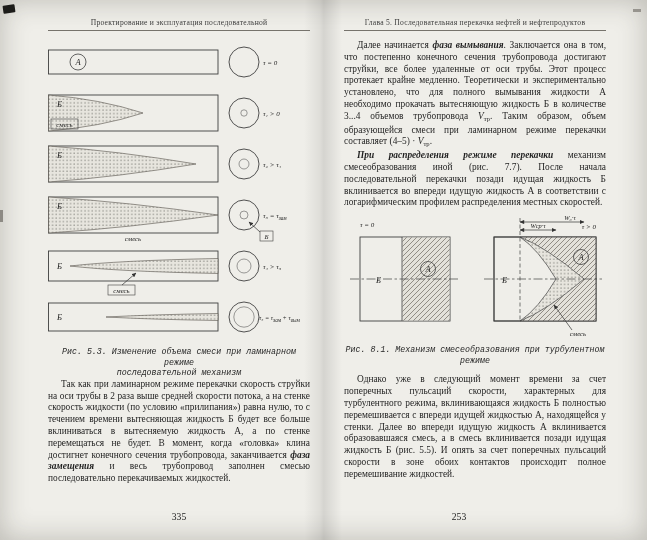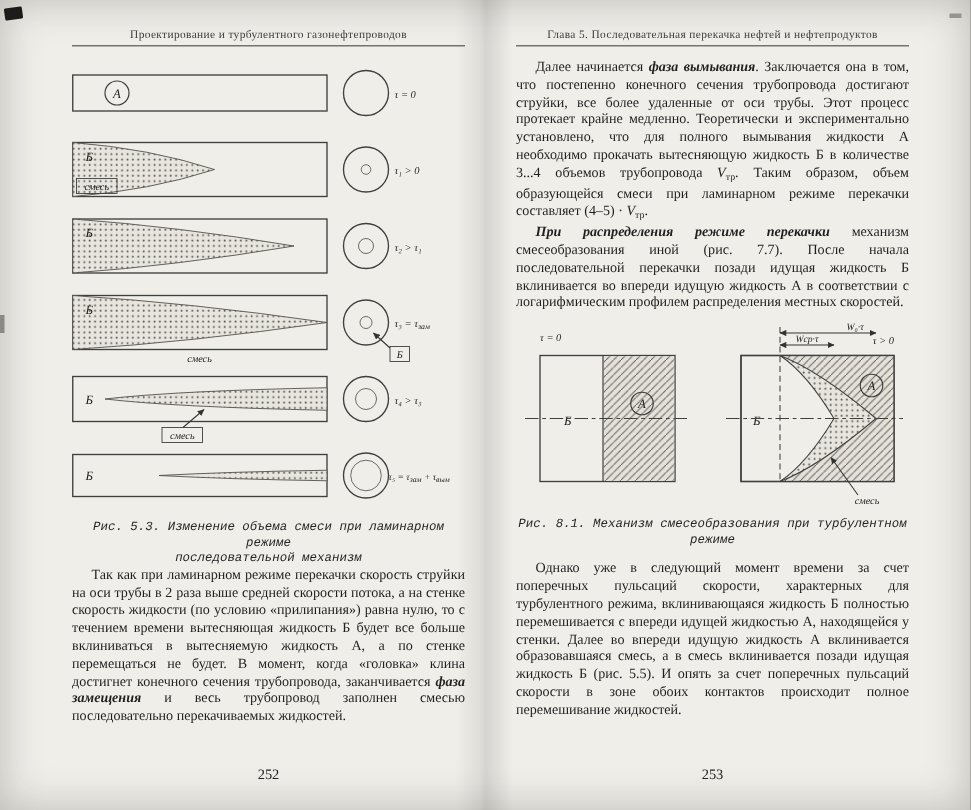--- a/index.html
+++ b/index.html
@@ -34,42 +34,42 @@
   .fig { display:block; margin:6px auto 0; }
   .fig-caption {
     font-size:8.3px; font-style:italic; text-align:center; color:#262626;
     line-height:10.6px; margin-top:4px;font-family:Liberation Mono, monospace;
   }
   .pagenum {
     position:absolute; top:511px; width:262px; text-align:center;
     font-size:9.6px; color:#222;
   }
   .pagenum-left { left:48px; }
-  .pagenum-right { left:344px; }
+  .pagenum-right { left:328px; }
 
   svg text { font-family:"Liberation Serif", serif; }
   .tau    { font-size:7px;  font-style:italic; fill:#1f1f1f; }
   .tau-sm { font-size:6.3px; font-style:italic; fill:#1f1f1f; }
   .tsub   { font-size:5.2px; }
   .flabel { font-size:8.5px; font-style:italic; fill:#1f1f1f; }
   .mixlabel { font-size:6.8px; font-style:italic; fill:#1f1f1f; }
   .wlabel { font-size:6.4px; font-style:italic; fill:#1f1f1f; }
   .ln { stroke:#3f3f3f; fill:none; }
 </style>
 </head>
 <body>
 
 <div class="scan">
   <div class="gutter"></div>
   <div class="mark-tl"></div>
   <div class="mark-tr"></div>
   <div class="mark-le"></div>
 
   <div class="col col-left">
-    <div class="runhead">Проектирование и турбулентного газонефтепроводов</div>
+    <div class="runhead">Проектирование и эксплуатация последовательной</div>
 
     <svg class="fig" width="262" height="306" viewBox="0 0 262 306">
       <defs>
         <pattern id="dots53" width="3.6" height="3.6" patternUnits="userSpaceOnUse">
           <rect width="3.6" height="3.6" fill="#e7e5de"></rect>
           <circle cx="1" cy="1" r="0.65" fill="#5a5a55"></circle>
         </pattern>
         <marker id="ah53" markerWidth="7" markerHeight="6" refX="6" refY="3" orient="auto">
           <path d="M0,0 L6.5,3 L0,6 Z" fill="#333"></path>
         </marker>
@@ -139,21 +139,21 @@
     </svg>
 
     <div class="fig-caption">
       <span>Рис. 5.3. Изменение объема смеси при ламинарном режиме</span><br>
       <span>последовательной механизм</span>
     </div>
 
     <p class="para gap-top"><span>Так как при ламинарном режиме перекачки скорость струйки на оси трубы в 2 раза выше средней скорости потока, а на стенке скорость жидкости (по условию «прилипания») равна нулю, то с течением времени вытесняющая жидкость Б будет все больше вклиниваться в вытесняемую жидкость А, а по стенке перемещаться не будет. В момент, когда «головка» клина достигнет конечного сечения трубопровода, заканчивается </span><i><b>фаза замещения</b></i><span> и весь трубопровод заполнен смесью последовательно перекачиваемых жидкостей.</span></p>
   </div>
 
-  <div class="pagenum pagenum-left">252</div>
+  <div class="pagenum pagenum-left">335</div>
 
   <div class="col col-right">
     <div class="runhead">Глава 5. Последовательная перекачка нефтей и нефтепродуктов</div>
 
     <p class="para" style="margin-top:9px;"><span>Далее начинается </span><i><b>фаза вымывания</b></i><span>. Заключается она в том, что постепенно конечного сечения трубопровода достигают струйки, все более удаленные от оси трубы. Этот процесс протекает крайне медленно. Теоретически и экспериментально установлено, что для полного вымывания жидкости А необходимо прокачать вытесняющую жидкость Б в количестве 3...4 объемов трубопровода </span><i>V</i><span class="sub">тр</span><span>. Таким образом, объем образующейся смеси при ламинарном режиме перекачки составляет (4–5) · </span><i>V</i><span class="sub">тр</span><span>.</span></p>
 
     <p class="para"><i><b>При распределения режиме перекачки</b></i><span> механизм смесеобразования иной (рис. 7.7). После начала последовательной перекачки позади идущая жидкость Б вклинивается во впереди идущую жидкость А в соответствии с логарифмическим профилем распределения местных скоростей.</span></p>
 
     <svg class="fig" width="262" height="126" viewBox="0 0 262 126">
       <defs>

